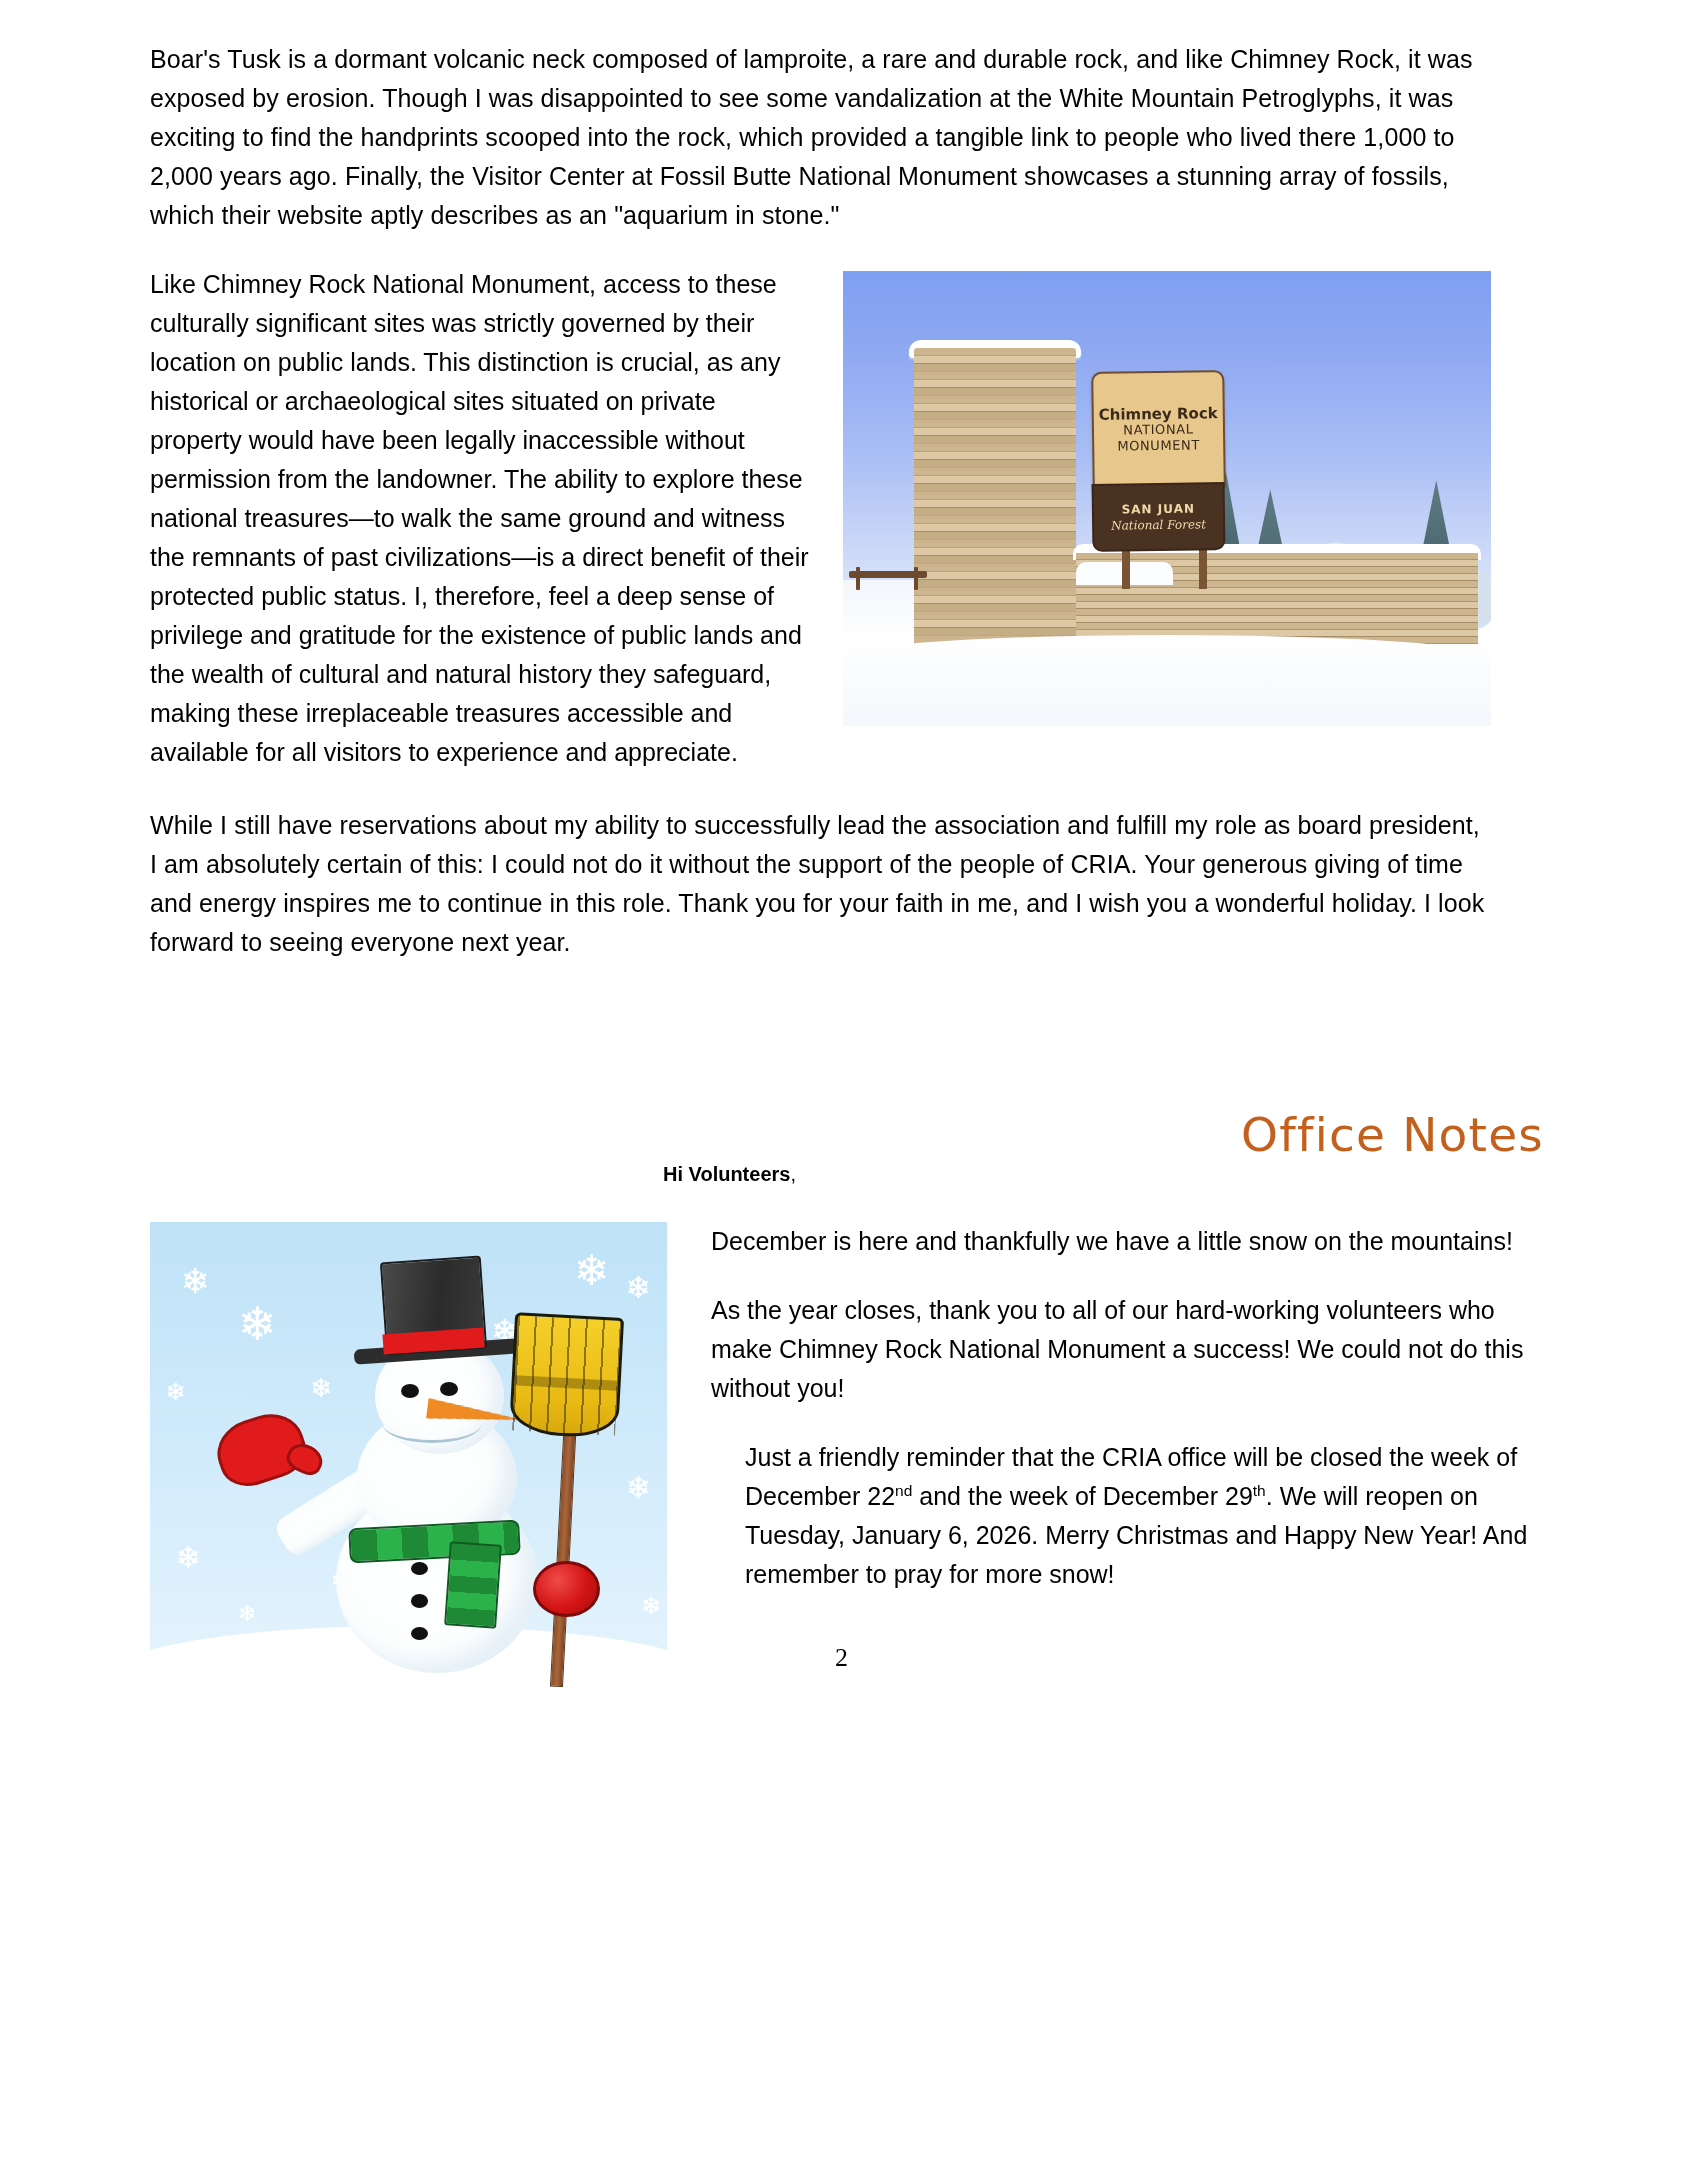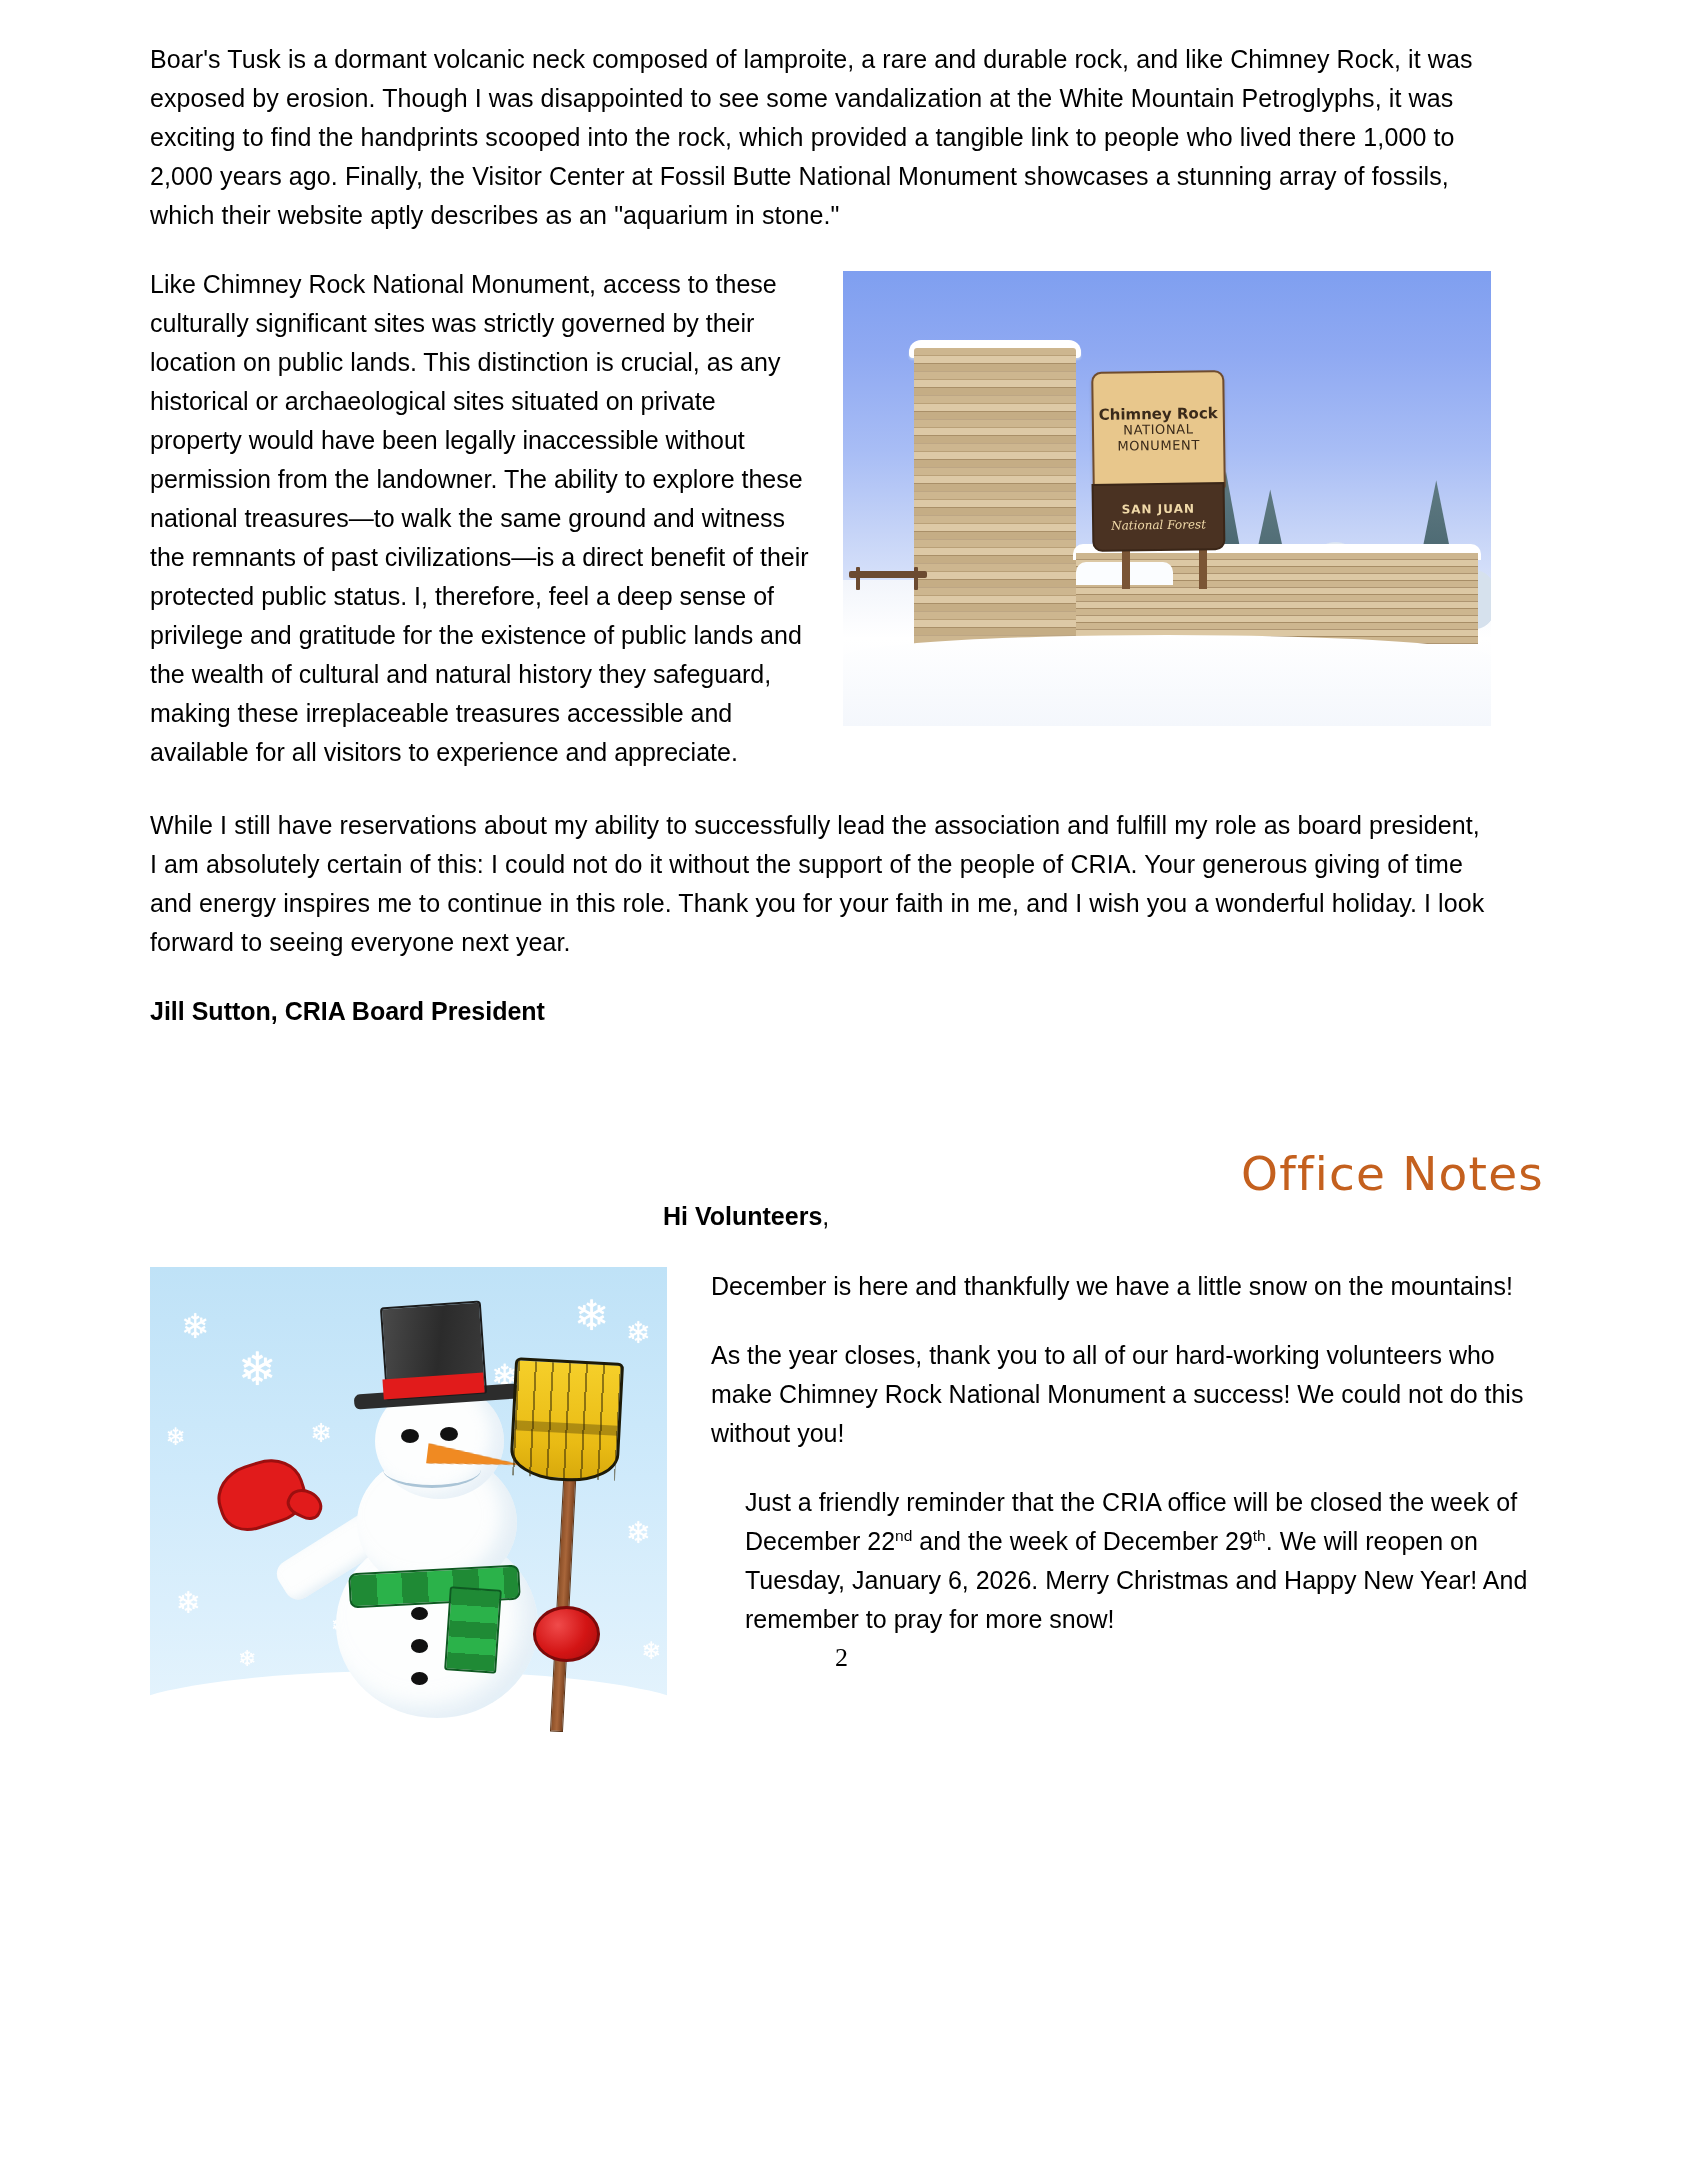--- a/index.html
+++ b/index.html
@@ -176,21 +176,21 @@
     font-size: 47px;
     color: #c4601e;
     font-weight: normal;
     letter-spacing: 1.2px;
     margin: 0 0 2px 0;
     line-height: 1.1;
     text-align: right;
   }
   .office-wrap { position: relative; }
   .greeting {
-    font-size: 25px; font-weight: bold;
+    font-size: 20px; font-weight: bold;
     margin: 0 0 36px 0; padding-left: 513px;
   }
   .greeting .comma { font-weight: normal; }
 
   .snowman-float {
     float: left;
     width: 517px; height: 465px;
     margin: 0 0 10px 0;
     position: relative;
     overflow: hidden;
@@ -387,21 +387,20 @@
       </div>
     </div>
 
     <p class="wrap-text">Like Chimney Rock National Monument, access to these culturally significant sites was strictly governed by their location on public lands. This distinction is crucial, as any historical or archaeological sites situated on private property would have been legally inaccessible without permission from the landowner. The ability to explore these national treasures—to walk the same ground and witness the remnants of past civilizations—is a direct benefit of their protected public status. I, therefore, feel a deep sense of privilege and gratitude for the existence of public lands and the wealth of cultural and natural history they safeguard, making these irreplaceable treasures accessible and available for all visitors to experience and appreciate.</p>
   </div>
 
   <div class="after-wrap"></div>
 
   <p class="body-text" style="width:1341px;margin-top:34px;">While I still have reservations about my ability to successfully lead the association and fulfill my role as board president, I am absolutely certain of this: I could not do it without the support of the people of CRIA. Your generous giving of time and energy inspires me to continue in this role. Thank you for your faith in me, and I wish you a wonderful holiday. I look forward to seeing everyone next year.</p>
 
-  <p class="sig">Jill Sutton, CRIA Board President</p>
 
   <div style="height:117px;"></div>
 
   <h2 class="office-title">Office Notes</h2>
 
   <div class="greeting"><span>Hi Volunteers</span><span class="comma">,</span></div>
 
   <div class="office-wrap">
 
     <div class="snowman-float">

